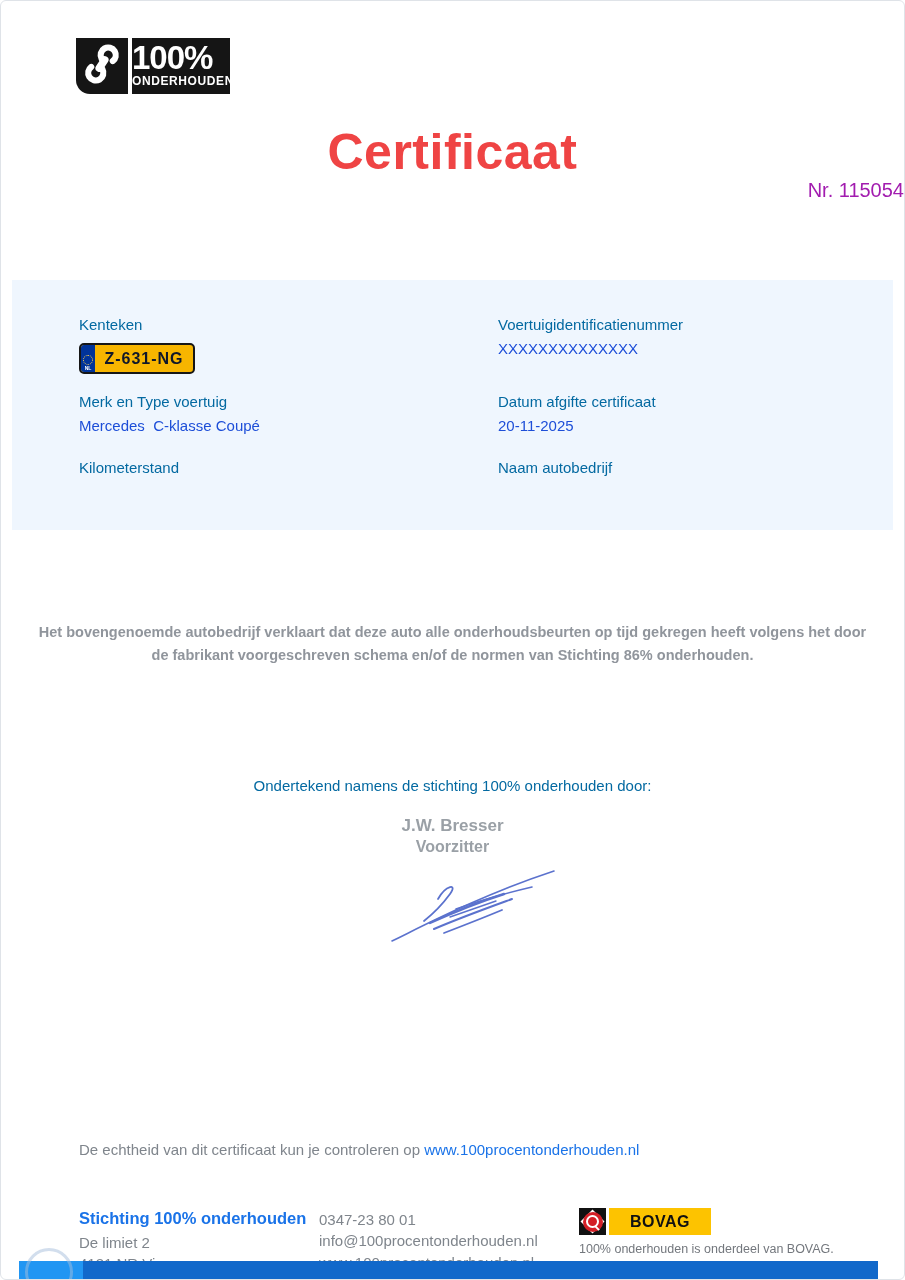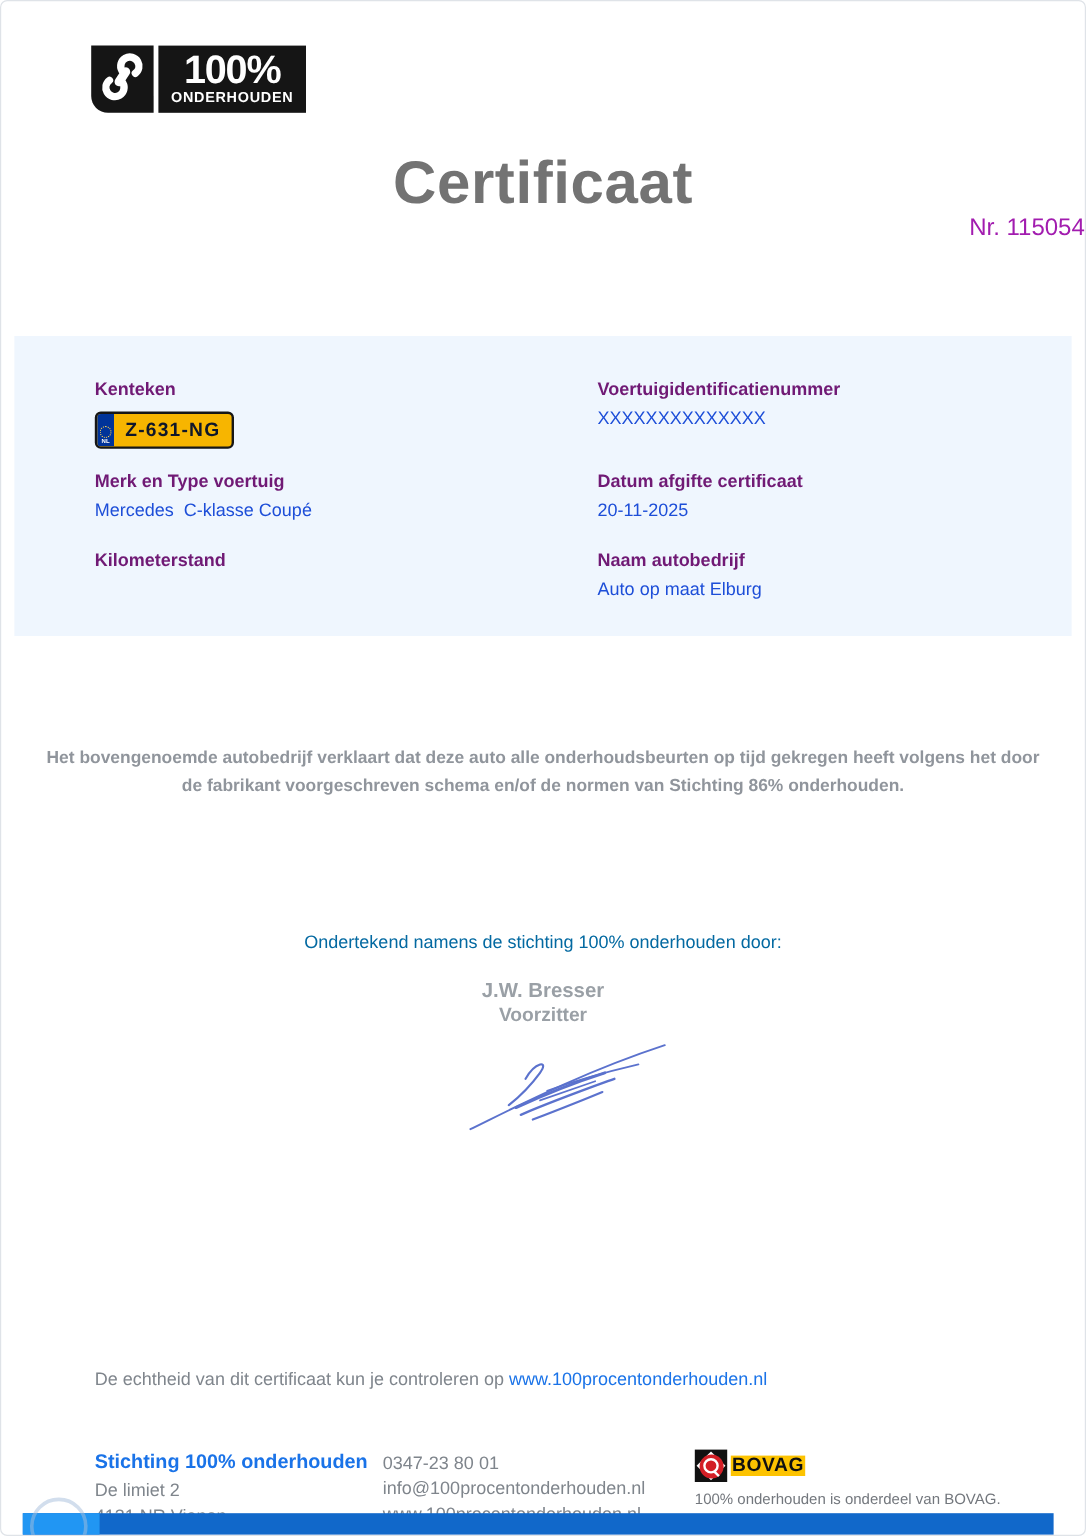--- a/index.html
+++ b/index.html
@@ -5,37 +5,37 @@
   html,body{margin:0;padding:0;background:#fff;}
   body{font-family:"Liberation Sans","DejaVu Sans",sans-serif;}
   .page{
     position:relative;width:903px;height:1278px;background:#fff;
     border:1px solid #dfe3e8;border-radius:6px;overflow:hidden;
   }
   
   .logo{position:absolute;top:37px;left:75px;display:flex;gap:4px;}
   .logo-square{width:52px;height:56px;background:#151515;border-radius:0 0 0 14px;
     display:flex;align-items:center;justify-content:center;}
-  .logo-textbox{width:123px;height:56px;background:#151515;display:flex;flex-direction:column;
-    align-items:center;justify-content:center;color:#fff;}
+  .logo-textbox{width:98px;height:56px;background:#151515;display:flex;flex-direction:column;
+    justify-content:center;color:#fff;}
   .logo-percent{font-size:33px;font-weight:800;line-height:0.85;letter-spacing:-1px;}
   .logo-name{font-size:12px;font-weight:700;letter-spacing:0.6px;margin-top:2px;}
   
   .title{position:absolute;top:122px;left:0;width:100%;text-align:center;
-    font-size:50px;font-weight:700;color:#737373;letter-spacing:0.5px;}
+    font-size:50px;font-weight:700;color:#ef4444;letter-spacing:0.5px;}
   .cert-nr{position:absolute;top:178px;left:0;width:100%;text-align:right;
     font-size:20px;color:#a21caf;}
   
   .panel{position:absolute;top:279px;left:11px;width:881px;height:250px;background:#eff6fe;}
   .col{position:absolute;top:0;}
   .col-left{left:67px;}
   .col-right{left:486px;}
   .field{position:absolute;left:0;width:380px;}
   .f1{top:36px;} .f2{top:113px;} .f3{top:179px;}
-  .field-label{font-size:15px;font-weight:700;color:#701a75;margin-bottom:7px;}
+  .field-label{font-size:15px;font-weight:400;color:#0369a1;margin-bottom:7px;}
   .field-value{font-size:15px;color:#1d4ed8;white-space:pre-wrap;}
   
   .plate{display:inline-flex;margin-top:3px;width:112px;height:27px;background:#f7b500;
     border:2px solid #161616;border-radius:5px;overflow:hidden;align-items:stretch;}
   .plate-strip{width:14px;background:#003399;display:flex;flex-direction:column;
     align-items:center;justify-content:flex-end;padding-bottom:1px;}
   .plate-stars{width:8px;height:8px;border-radius:50%;border:1px dotted #ffd34d;margin-bottom:1px;}
   .plate-country{color:#fff;font-size:5px;font-weight:700;line-height:1;}
   .plate-text{flex:1;display:flex;align-items:center;justify-content:center;
     font-size:16px;font-weight:700;color:#0f172a;letter-spacing:1px;}
@@ -59,21 +59,21 @@
   .footer-contact{position:absolute;top:1208px;left:318px;font-size:15px;color:#7f858c;line-height:1.42;}
   .bovag{position:absolute;top:1207px;left:578px;display:flex;gap:3px;align-items:center;}
   .bovag-square{width:27px;height:27px;background:#111;position:relative;
     display:flex;align-items:center;justify-content:center;}
   .bovag-diamond{position:absolute;width:17px;height:17px;background:#fff;transform:rotate(45deg);}
   .bovag-circle{position:relative;width:20px;height:20px;border-radius:50%;background:#d31f26;
     display:flex;align-items:center;justify-content:center;}
   .bovag-q{width:9px;height:9px;border:2px solid #fff;border-radius:50%;position:relative;}
   .bovag-q::after{content:"";position:absolute;right:-3px;bottom:-3px;width:6px;height:2px;
     background:#fff;transform:rotate(45deg);}
-  .bovag-box{height:17px;background:#fdc300;display:flex;align-items:center;padding:0 1px;
+  .bovag-box{height:27px;background:#fdc300;display:flex;align-items:center;padding:0 21px;
     font-size:16px;font-weight:800;color:#111;letter-spacing:0.5px;}
   .bovag-caption{position:absolute;top:1241px;left:578px;font-size:12.5px;color:#73777d;}
   
   .bottom-bar{position:absolute;left:18px;top:1260px;width:859px;height:18px;background:#1168ca;}
   .bottom-bar-accent{position:absolute;left:0;top:0;width:64px;height:18px;background:#2196f3;}
   .widget-circle{position:absolute;left:24px;top:1247px;width:42px;height:42px;border-radius:50%;
     border:3px solid rgba(165,190,220,0.5);z-index:3;}
 </style>
 </head>
 <body>
@@ -125,21 +125,20 @@
       <div class="field f1">
         <div class="field-label">Voertuigidentificatienummer</div>
         <div class="field-value">XXXXXXXXXXXXXX</div>
       </div>
       <div class="field f2">
         <div class="field-label">Datum afgifte certificaat</div>
         <div class="field-value">20-11-2025</div>
       </div>
       <div class="field f3">
         <div class="field-label">Naam autobedrijf</div>
-        <div class="field-value">Auto op maat Elburg</div>
       </div>
     </div>
   </div>
 
   <div class="declaration">Het bovengenoemde autobedrijf verklaart dat deze auto alle onderhoudsbeurten op tijd gekregen heeft volgens het door de fabrikant voorgeschreven schema en/of de normen van Stichting 86% onderhouden.</div>
 
   <div class="sign-intro">Ondertekend namens de stichting 100% onderhouden door:</div>
   <div class="sign-name">J.W. Bresser</div>
   <div class="sign-role">Voorzitter</div>
 

